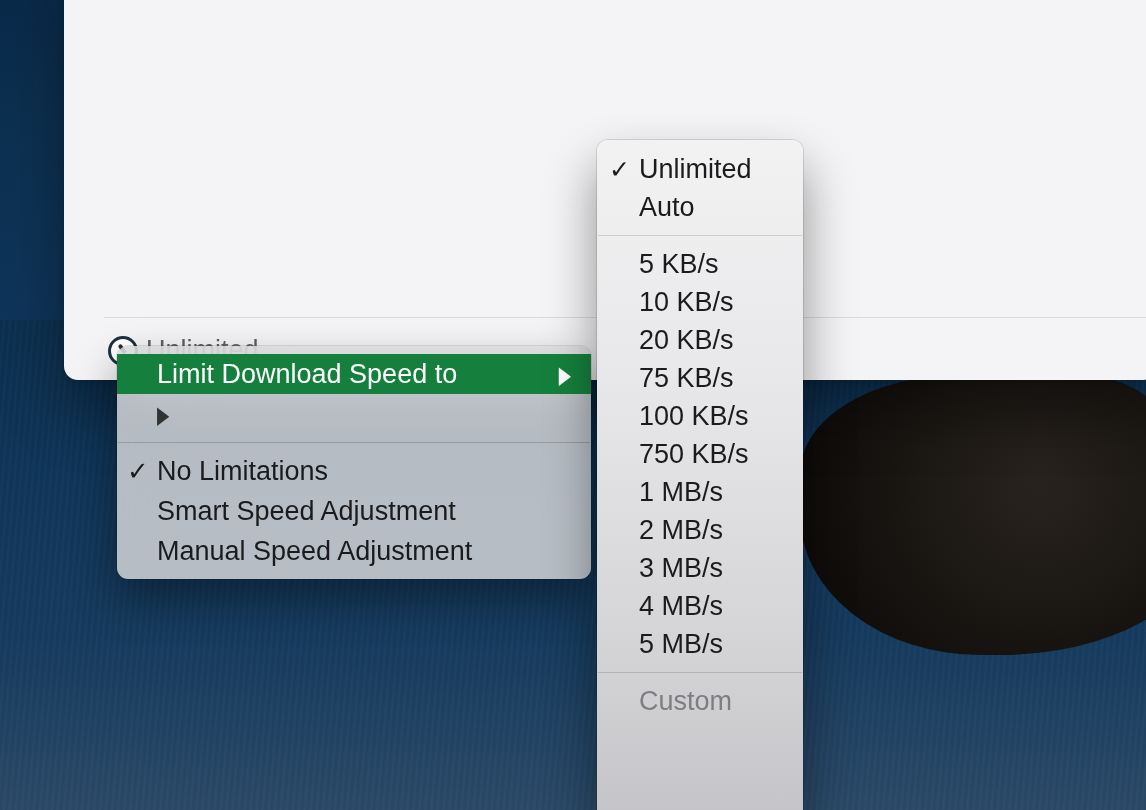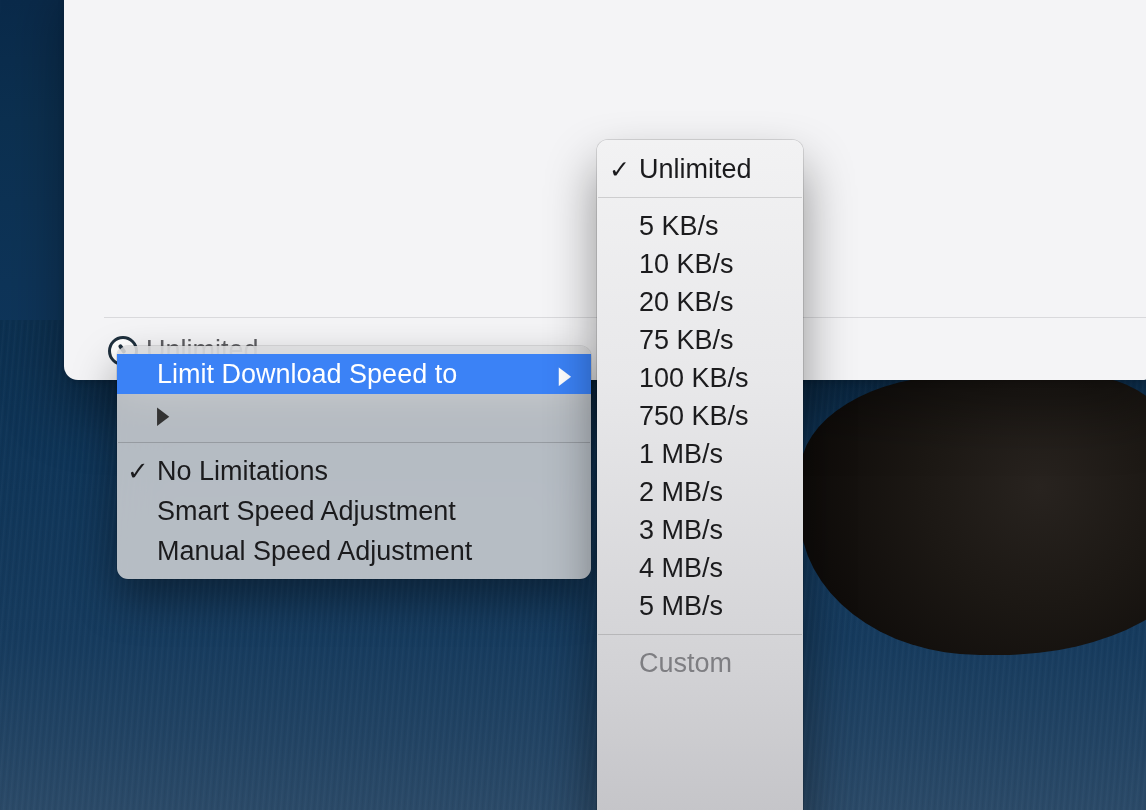--- a/index.html
+++ b/index.html
@@ -92,21 +92,21 @@
       padding: 0 20px 0 40px;
       display: flex;
       align-items: center;
       justify-content: space-between;
       font-size: 27px;
       color: #1b1b1d;
       position: relative;
       white-space: nowrap;
     }
     .menu-item.highlight {
-      background: #3b82f6;
+      background: #15803d;
       color: #fff;
     }
     .menu-item .check {
       position: absolute;
       left: 10px;
       font-size: 26px;
     }
     .menu-item.highlight .arrow { color: #fff; }
     .arrow {
       font-size: 16px;
@@ -188,20 +188,23 @@
   <div class="menu-item">
     <span>Manual Speed Adjustment</span>
   </div>
 </div>
 
 <div class="submenu">
   <div class="sub-item">
     <span class="check">✓</span>
     <span>Unlimited</span>
   </div>
+  <div class="sub-item">
+    <span>Auto</span>
+  </div>
 
   <div class="sub-sep"></div>
 
   <div class="sub-item">
       <span>5 KB/s</span>
     </div>
   <div class="sub-item">
       <span>10 KB/s</span>
     </div>
   <div class="sub-item">

